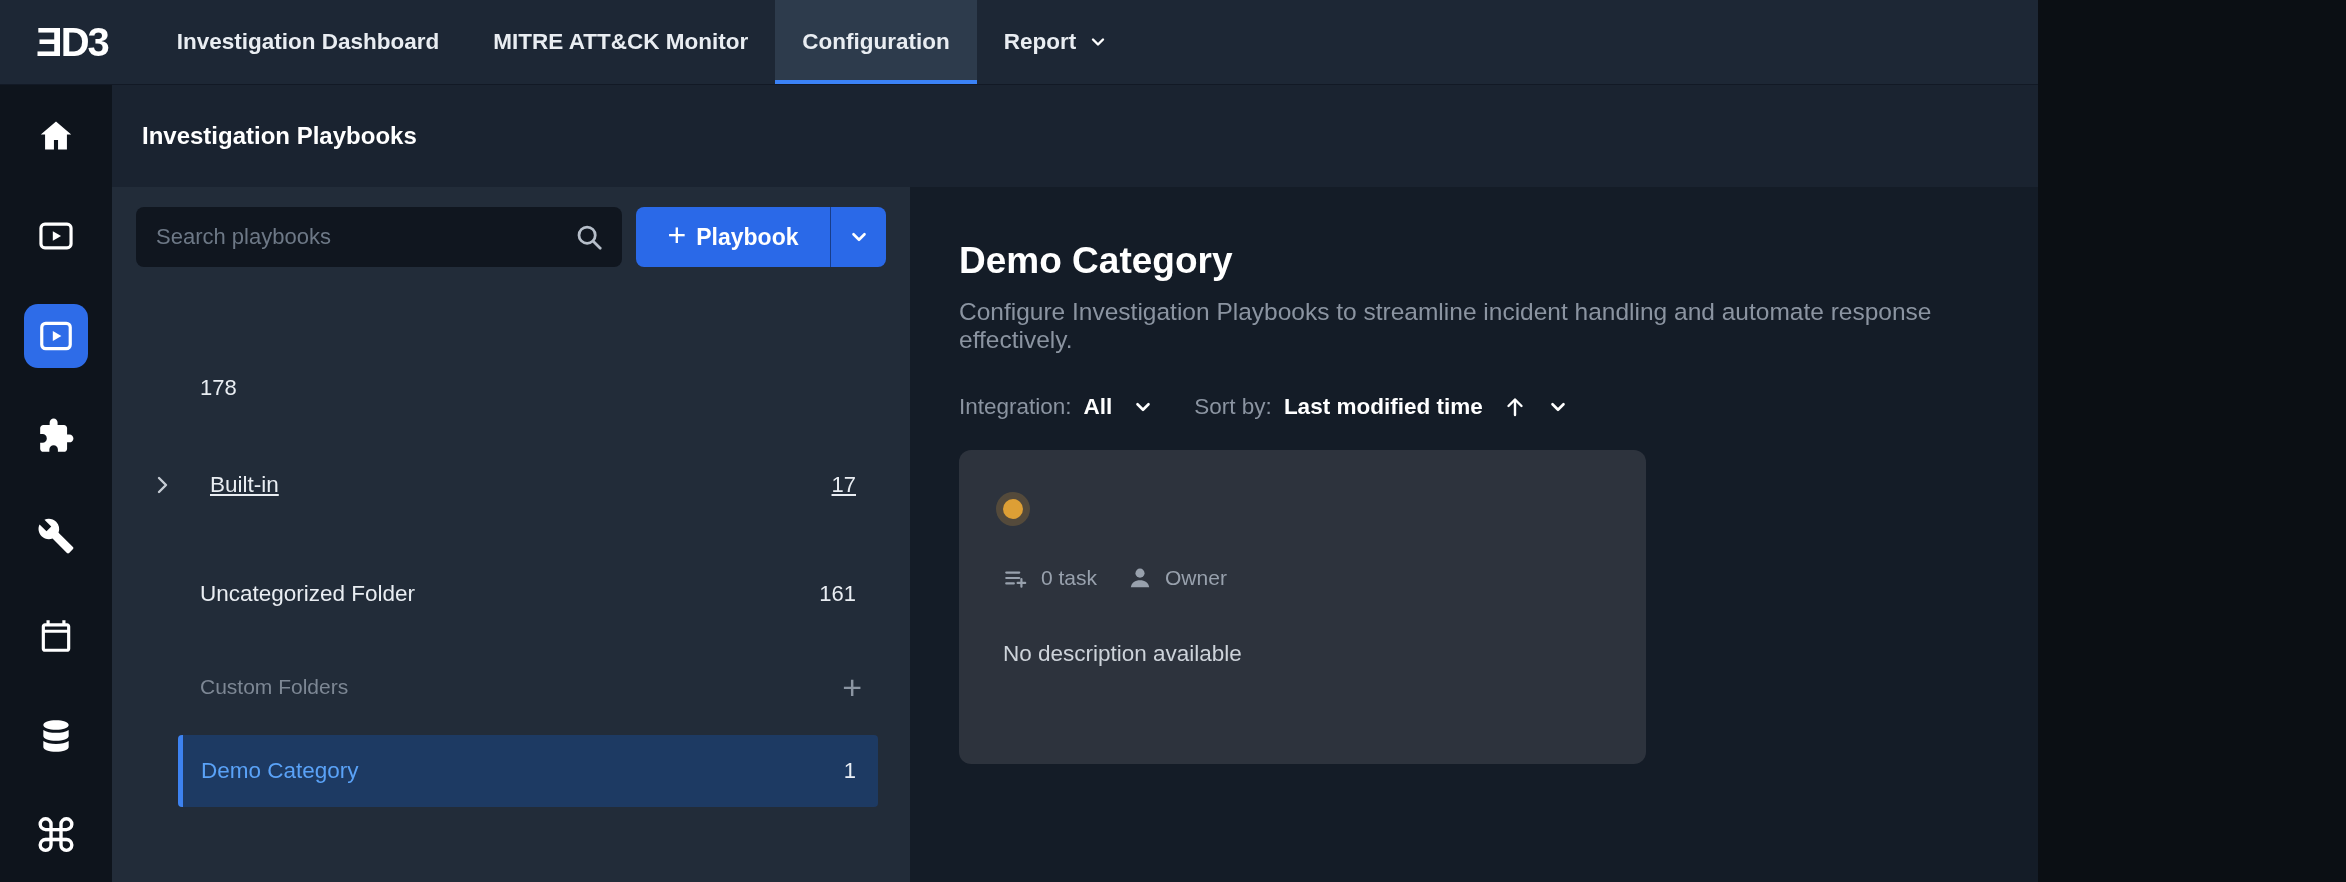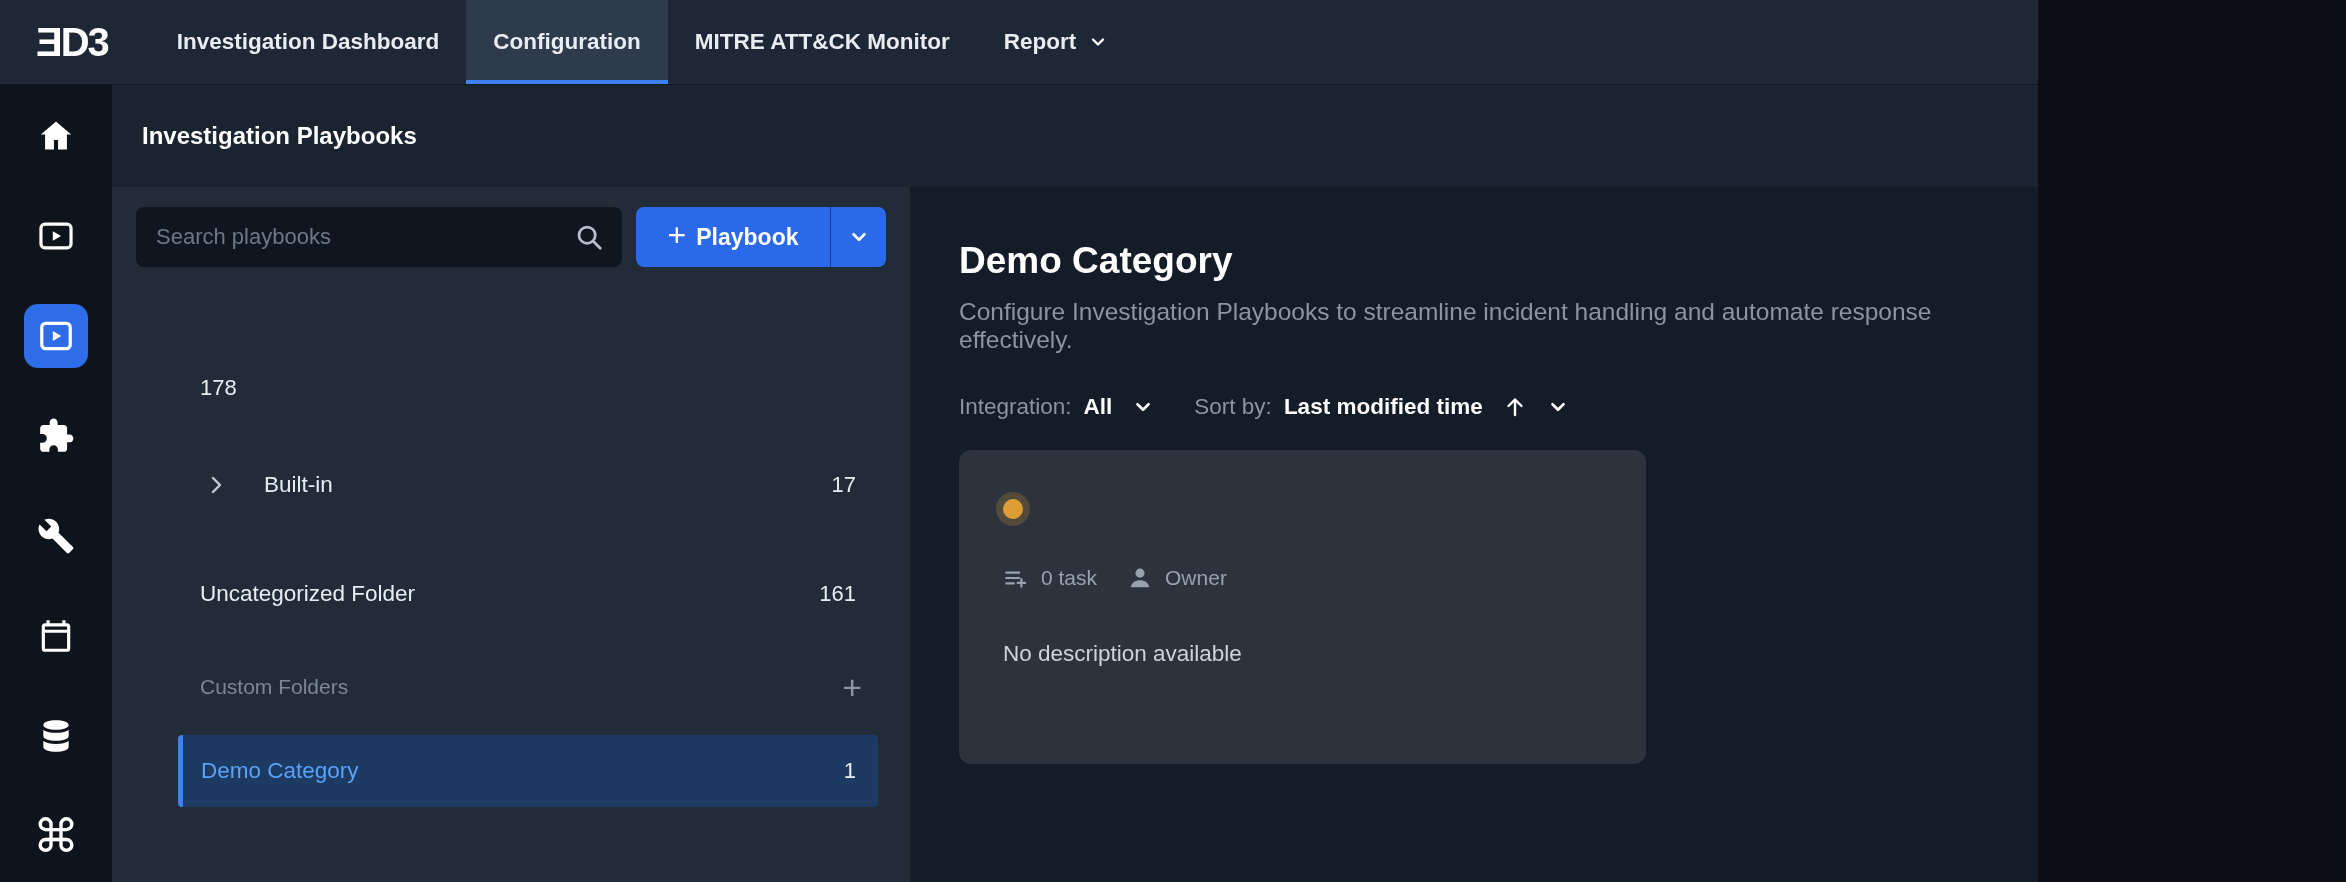--- a/index.html
+++ b/index.html
@@ -50,21 +50,21 @@
     font-size:23px; font-weight:700; }
   .pb-plus { font-size:32px; font-weight:400; line-height:1; margin-top:-4px; }
   .pb-split { width:1px; background:rgba(10,25,60,0.55); }
   .pb-arrow { width:55px; display:flex; align-items:center; justify-content:center; }
 
   .list { margin-top:85px; }
   .row { height:72px; display:flex; align-items:center; padding:0 54px 0 88px;
     font-size:22.5px; color:#e9edf2; cursor:pointer; }
   .row .lbl { flex:1; }
   .row .cnt { font-size:22px; color:#e9edf2; }
-  .row.child { padding-left:92px; }
+  .row.child { padding-left:38px;text-decoration:underline; }
   .row.child .chev { width:24px; height:24px; color:#c6ccd4; margin-right:36px; }
   .m25 { margin-top:25px; } .m37 { margin-top:37px; } .m27 { margin-top:27px; } .m18 { margin-top:18px; }
 
   .section { height:60px; display:flex; align-items:center; padding:0 48px 0 88px;
     color:#7d8794; font-size:21px; }
   .section .add { margin-left:auto; font-size:34px; font-weight:300; color:#8b95a2;
     cursor:pointer; line-height:1; }
 
   .row.selected { margin-left:66px; margin-right:32px; padding:0 22px 0 18px;
     background:#1d3a63; border-left:5px solid #3d82f0; border-radius:4px; color:#5aa2f7; }
@@ -96,25 +96,25 @@
 </head>
 <body>
 
 <div class="app">
 
   <div class="topnav">
     <div class="logo">ƎD3</div>
     <div class="nav-item">
       <span>Investigation Dashboard</span>
     </div>
+    <div class="nav-item">
+      <span>MITRE ATT&amp;CK Monitor</span>
+    </div>
     <div class="nav-item active">
       <span>Configuration</span>
-    </div>
-    <div class="nav-item">
-      <span>MITRE ATT&amp;CK Monitor</span>
     </div>
     <div class="nav-item">
       <span>Report</span>
       <span class="nav-chevron">
         <svg width="20" height="20" viewBox="0 0 20 20" fill="none" stroke="currentColor" stroke-width="2.4" stroke-linecap="round" stroke-linejoin="round">
             <polyline points="5 7.5 10 12.5 15 7.5"></polyline>
           </svg>
       </span>
     </div>
   </div>

